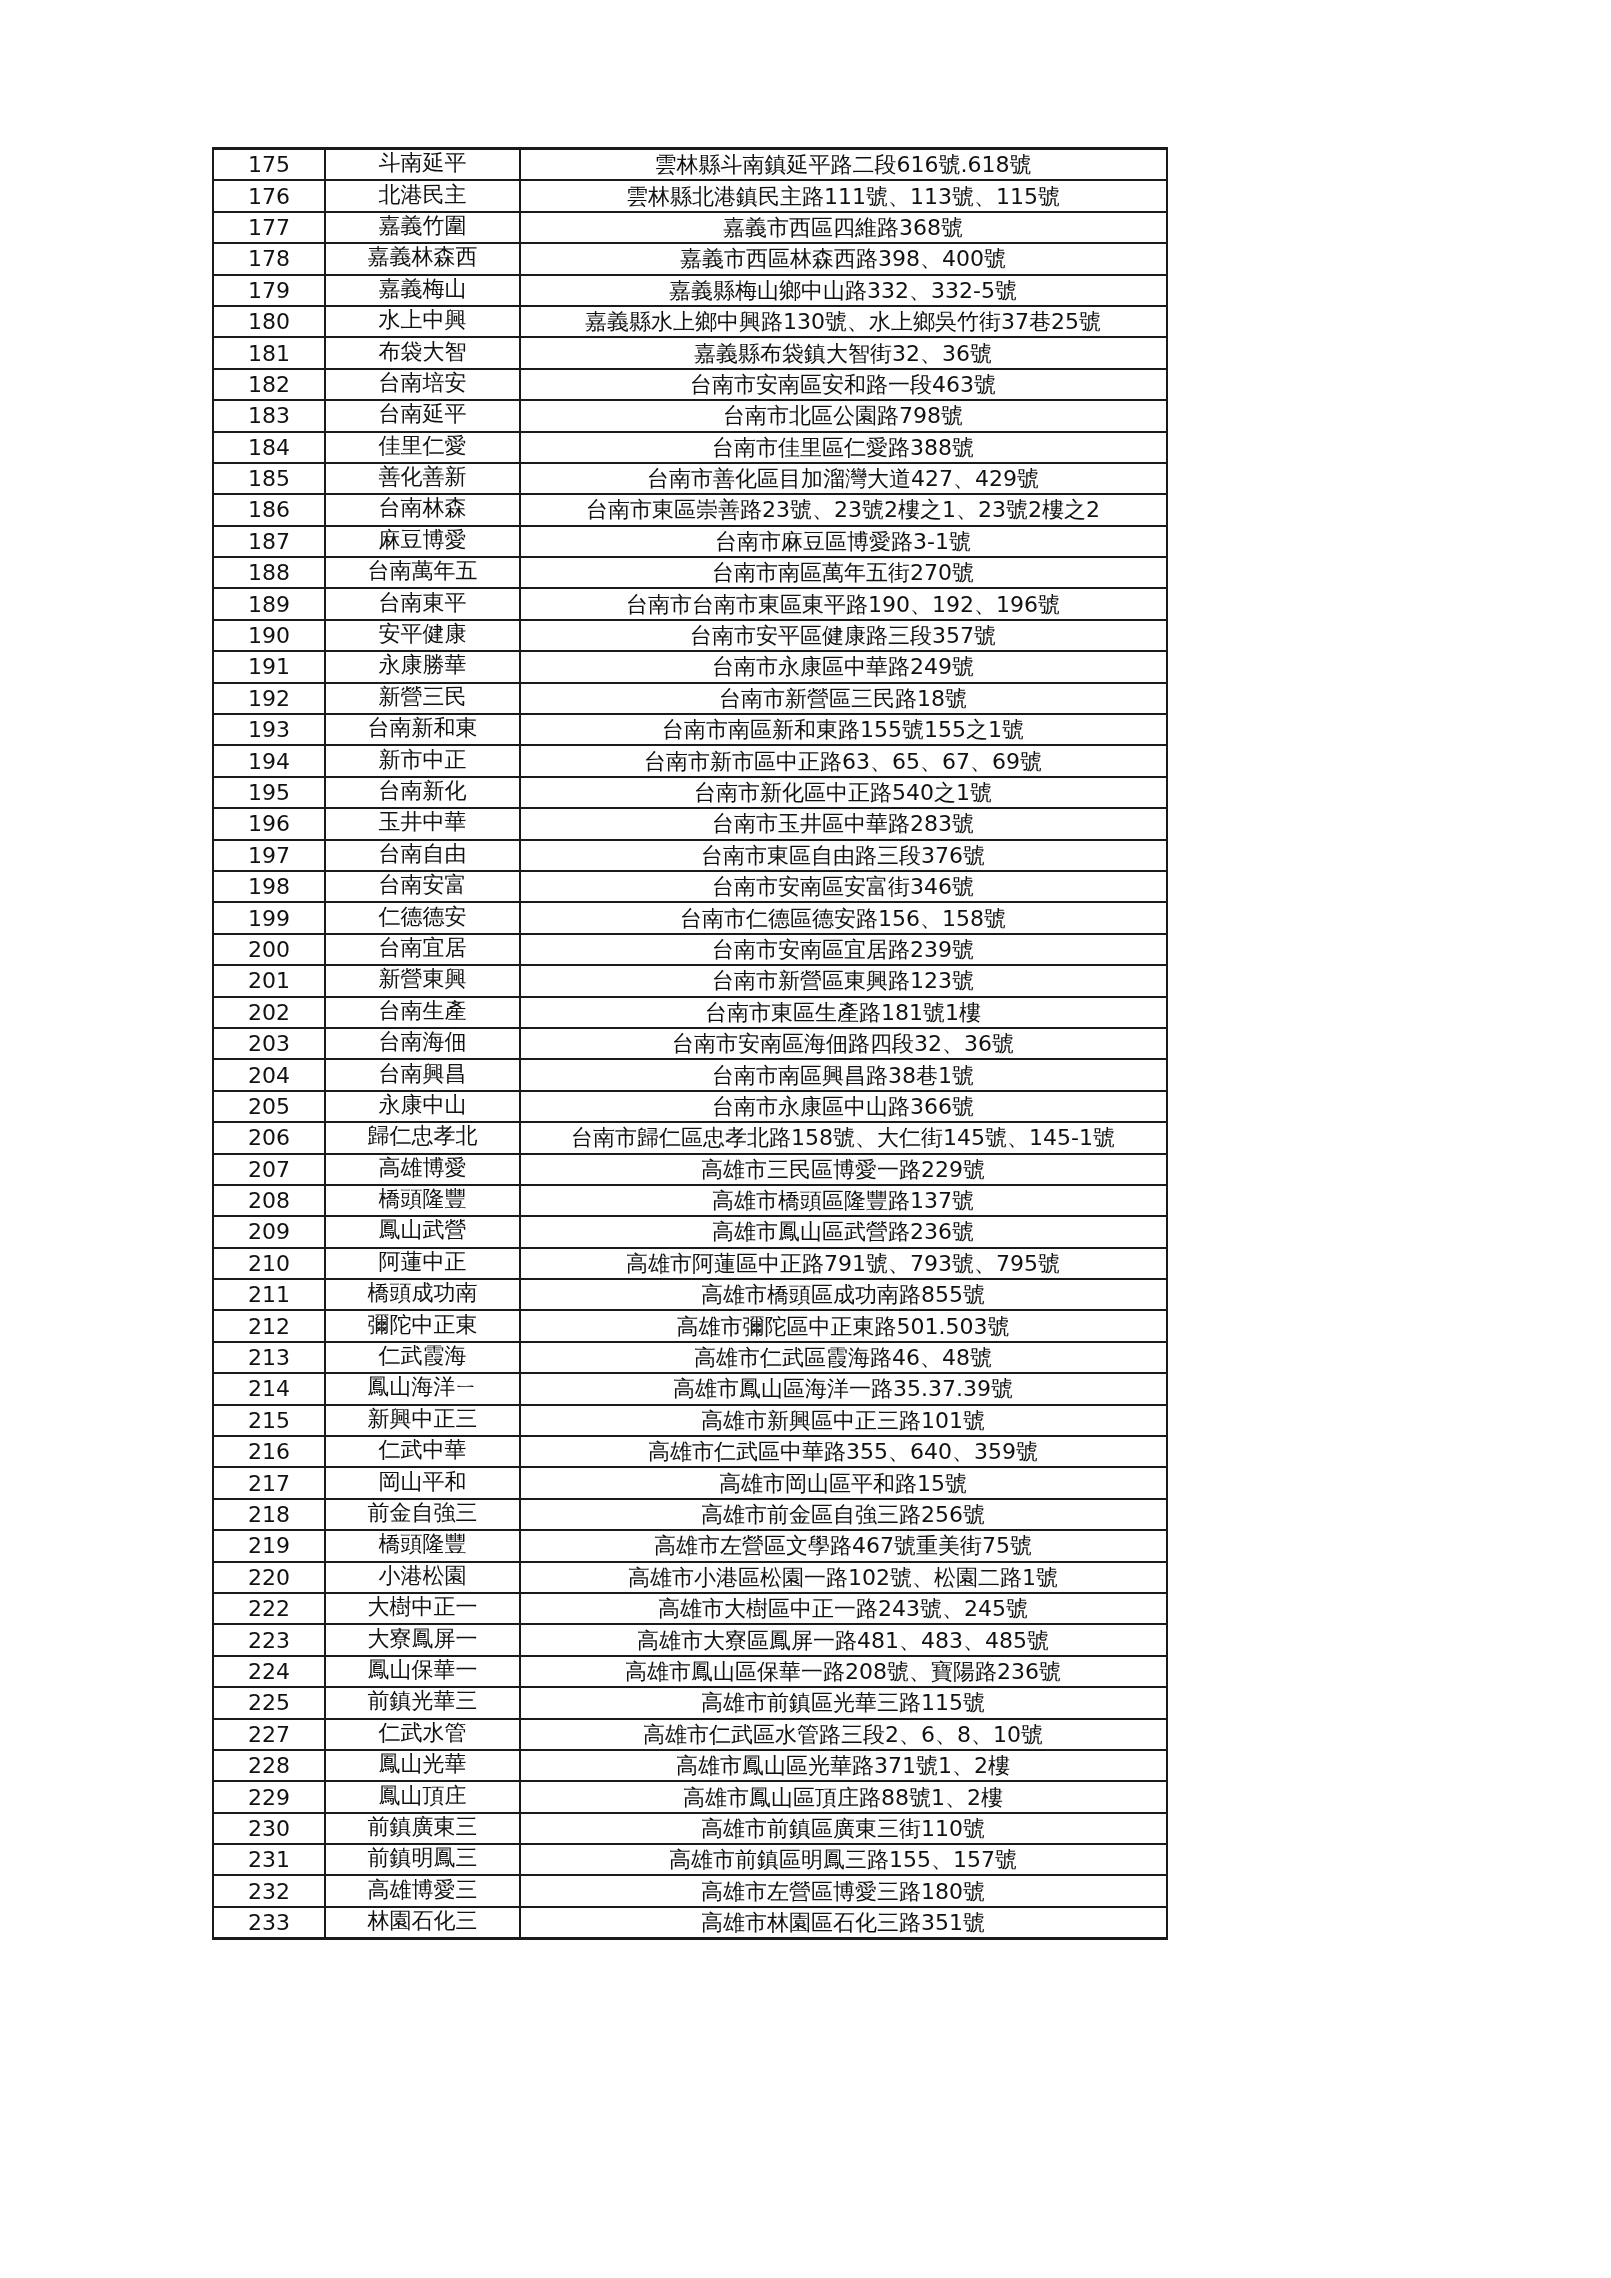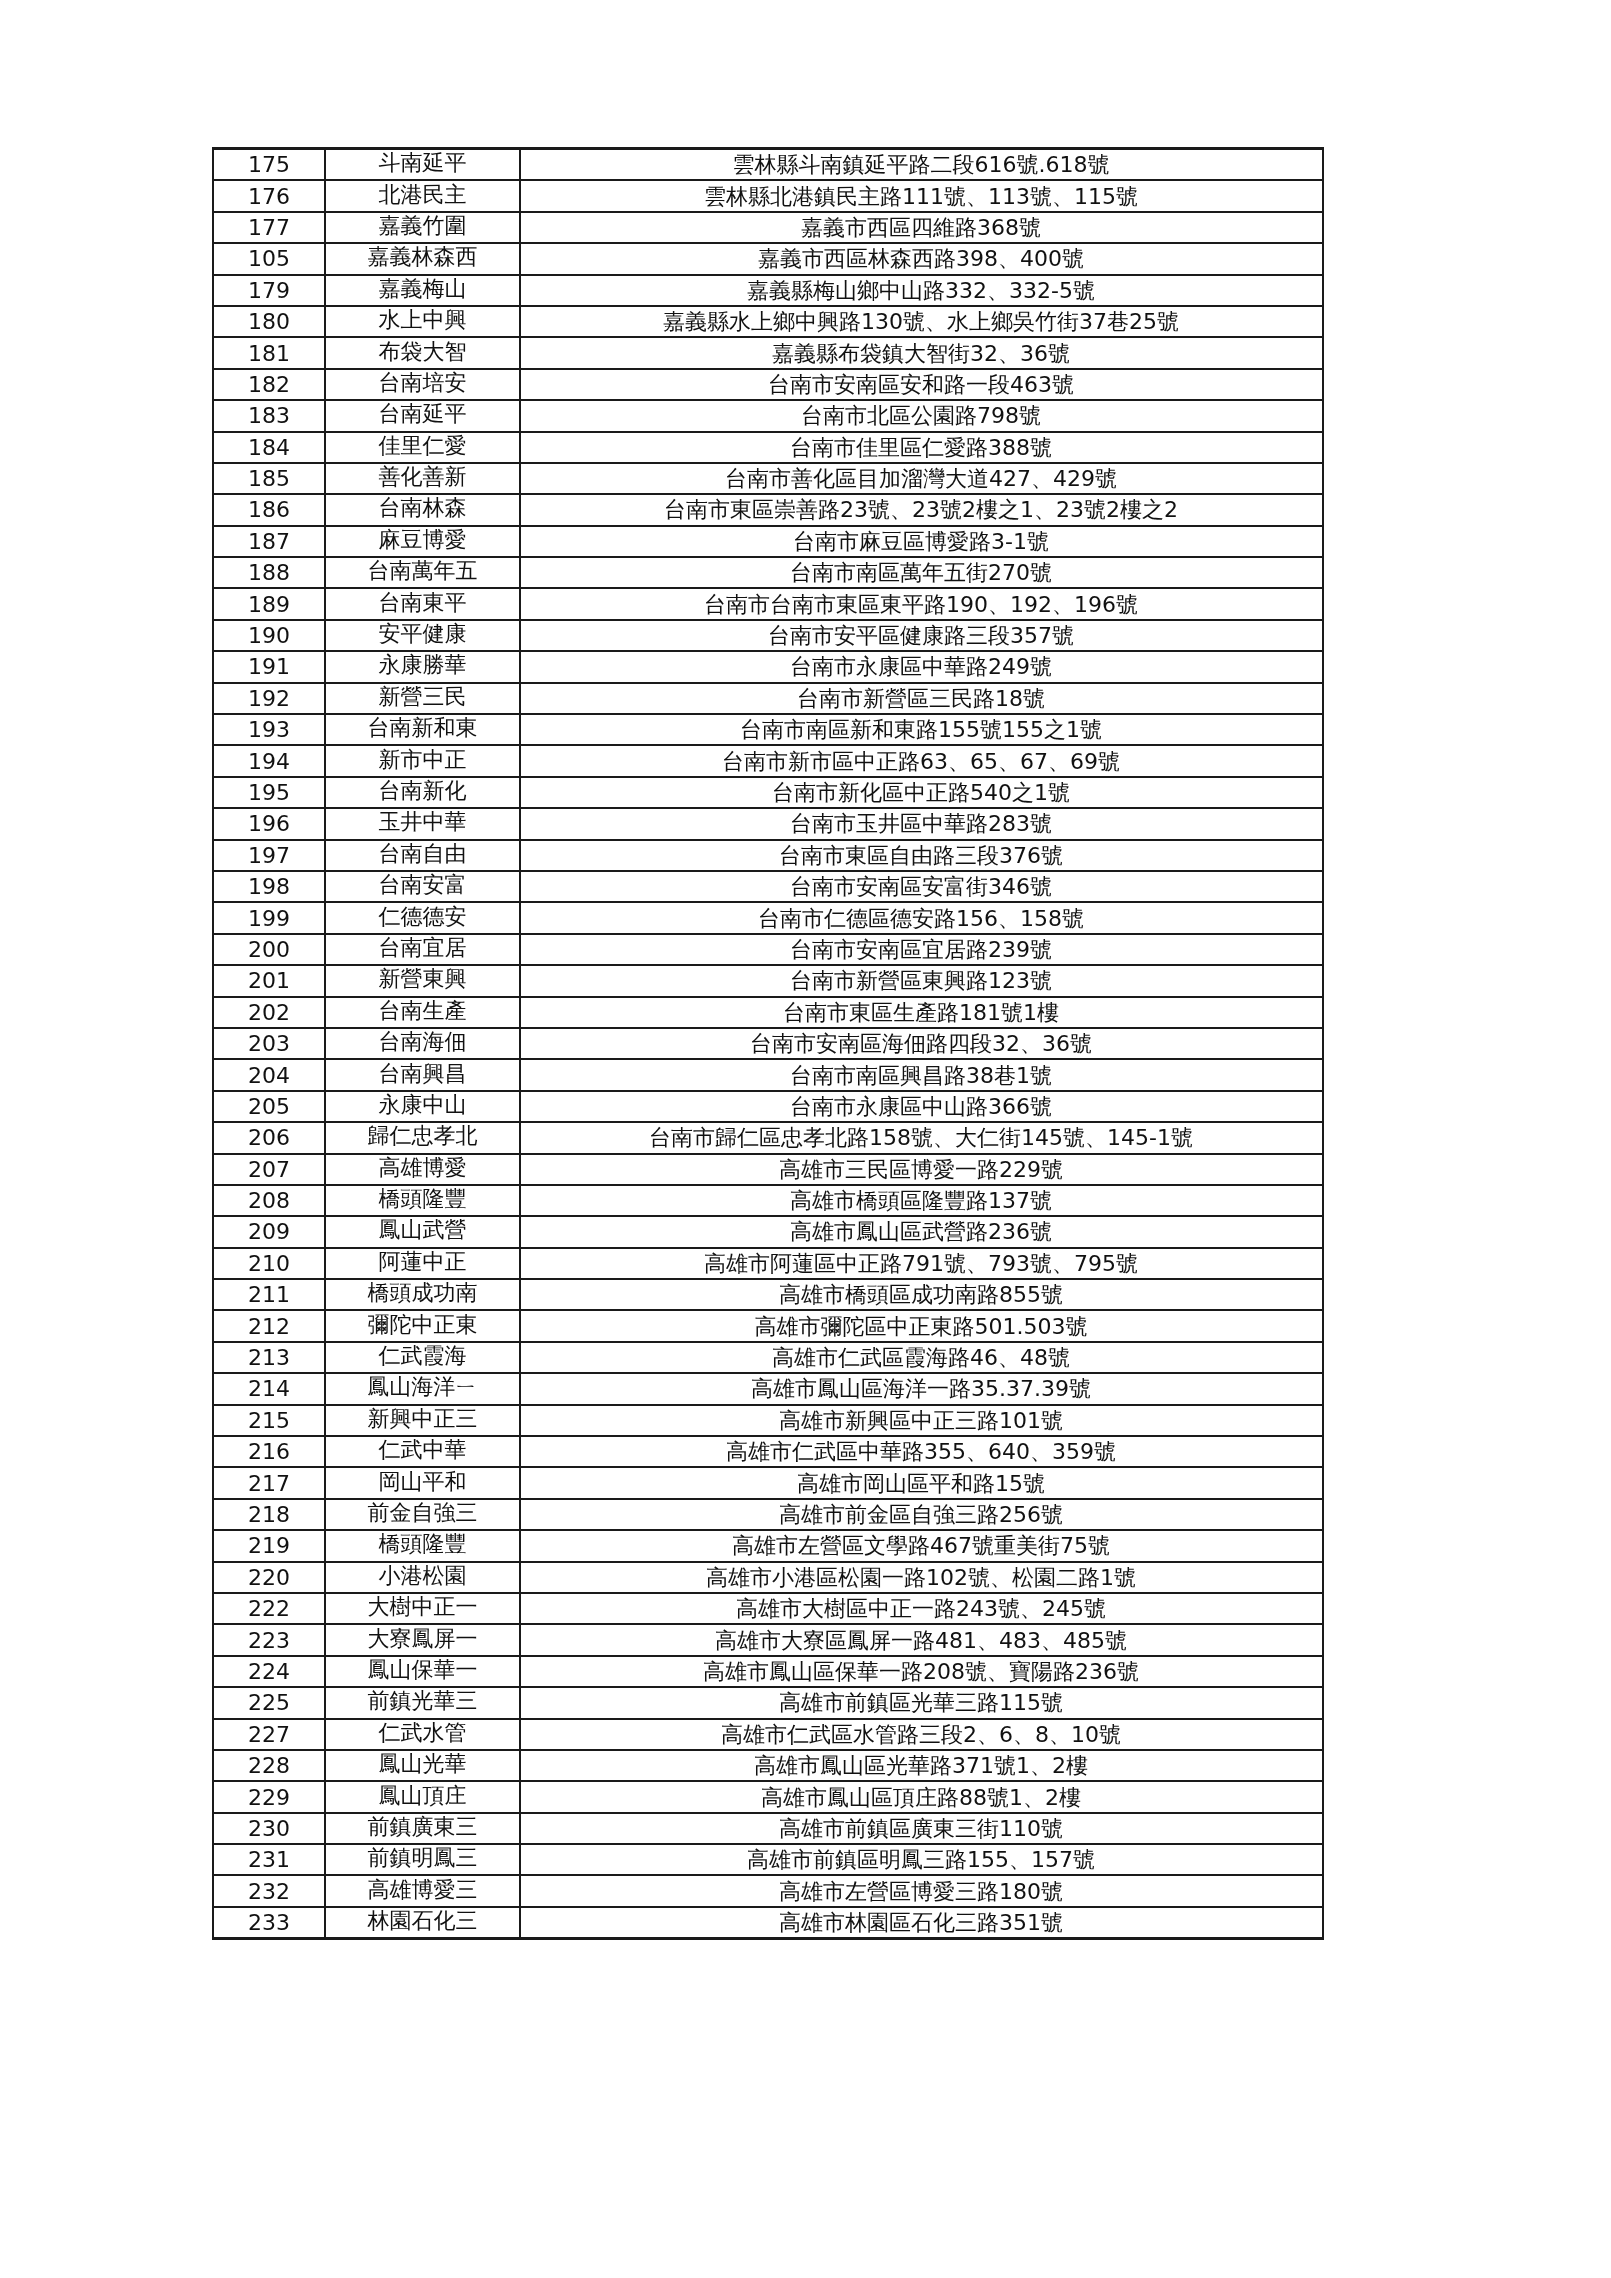--- a/index.html
+++ b/index.html
@@ -1,21 +1,21 @@
 <!DOCTYPE html>
 <html><head>
 <meta charset="utf-8">
 <style>
   html, body { margin: 0; padding: 0; background: #ffffff; }
   body { width: 1611px; height: 2278px; position: relative; overflow: hidden; }
   .page { position: absolute; left: 0; top: 0; width: 1611px; height: 2278px; background: #fff; }
   table.stores {
     position: absolute;
     left: 212px; top: 147px;
-    width: 1112px;
+    width: 956px;
     border-collapse: collapse;
     font-family: "DejaVu Sans", "Liberation Sans", sans-serif;
     color: #111;
   }
   table.stores td {
     border: 2px solid #1a1a1a;
     height: 29.4px;
     padding: 0 4px;
     font-size: 22px;
     line-height: 29px;
@@ -43,21 +43,21 @@
           <td class="col-no">176</td>
           <td class="col-name">北港民主</td>
           <td class="col-addr">雲林縣北港鎮民主路111號、113號、115號</td>
         </tr>
         <tr>
           <td class="col-no">177</td>
           <td class="col-name">嘉義竹圍</td>
           <td class="col-addr">嘉義市西區四維路368號</td>
         </tr>
         <tr>
-          <td class="col-no">105</td>
+          <td class="col-no">178</td>
           <td class="col-name">嘉義林森西</td>
           <td class="col-addr">嘉義市西區林森西路398、400號</td>
         </tr>
         <tr>
           <td class="col-no">179</td>
           <td class="col-name">嘉義梅山</td>
           <td class="col-addr">嘉義縣梅山鄉中山路332、332-5號</td>
         </tr>
         <tr>
           <td class="col-no">180</td>

